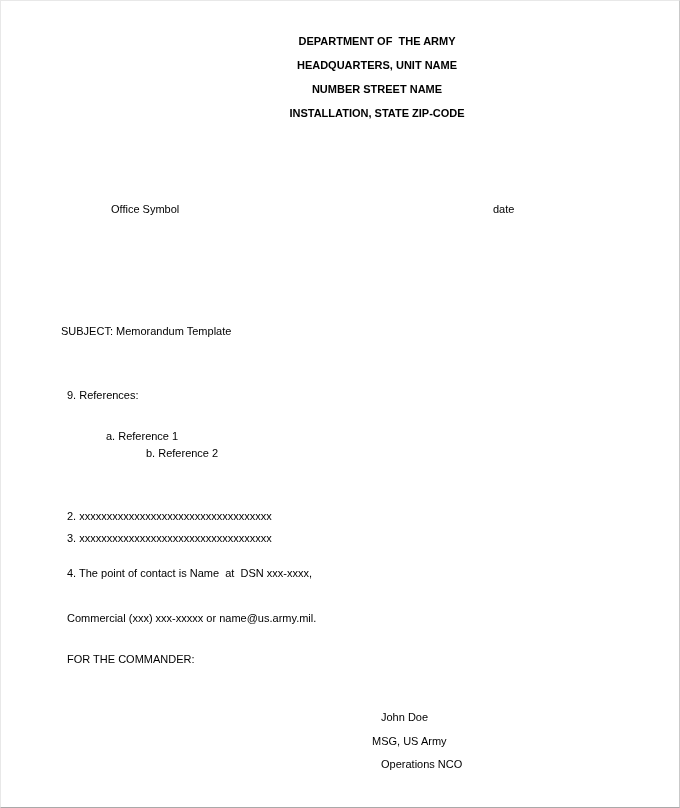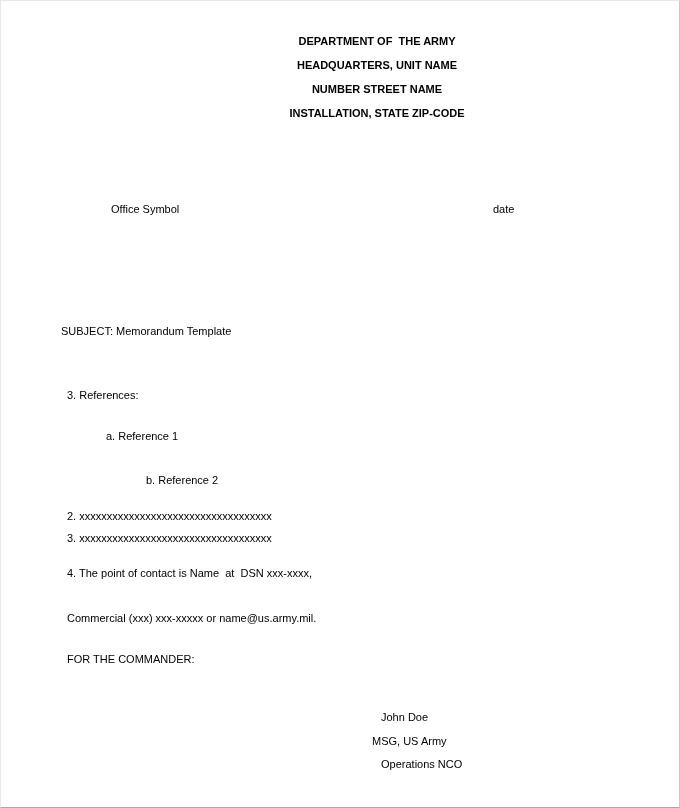--- a/index.html
+++ b/index.html
@@ -35,21 +35,21 @@
     position:absolute;
     left:0;width:100%;
   }
   .lh1{top:32px;} .lh2{top:56px;} .lh3{top:80px;} .lh4{top:104px;}
   .office{left:66px;top:200px;margin-left:44px;}
   .date{left:492px;top:200px;}
   .memo-for{left:66px;top:274px;}
   .subject{left:60px;top:322px;}
   .item1{left:66px;top:386px;}
   .item1a{left:105px;top:427px;}
-  .item1b{left:105px;top:471px;padding-left:40px;}
+  .item1b{left:105px;top:444px;padding-left:40px;}
   .item2{left:66px;top:507px;}
   .item3{left:66px;top:529px;}
   .item4{left:66px;top:564px;}
   .item4b{left:66px;top:609px;}
   .closing{left:66px;top:650px;}
   .sig1{left:380px;top:708px;}
   .sig2{left:371px;top:732px;text-align:center;}
   .sig3{left:380px;top:755px;}
 </style>
 </head>
@@ -62,21 +62,21 @@
     <div class="line lh2">HEADQUARTERS, UNIT NAME</div>
     <div class="line lh3">NUMBER STREET NAME</div>
     <div class="line lh4">INSTALLATION, STATE ZIP-CODE</div>
   </div>
 
   <div class="line office">Office Symbol</div>
   <div class="line date">date</div>
 
   <div class="line subject">SUBJECT: Memorandum Template</div>
 
-  <div class="line item1">3. References:</div>
+  <div class="line item1">9. References:</div>
   <div class="line item1a">a. Reference 1</div>
   <div class="line item1b">b. Reference 2</div>
 
   <div class="line item2">2. xxxxxxxxxxxxxxxxxxxxxxxxxxxxxxxxxxx</div>
   <div class="line item3">3. xxxxxxxxxxxxxxxxxxxxxxxxxxxxxxxxxxx</div>
   <div class="line item4">4. The point of contact is Name  at  DSN xxx-xxxx,</div>
   <div class="line item4b">Commercial (xxx) xxx-xxxxx or name@us.army.mil.</div>
 
   <div class="line closing">FOR THE COMMANDER:</div>
 

